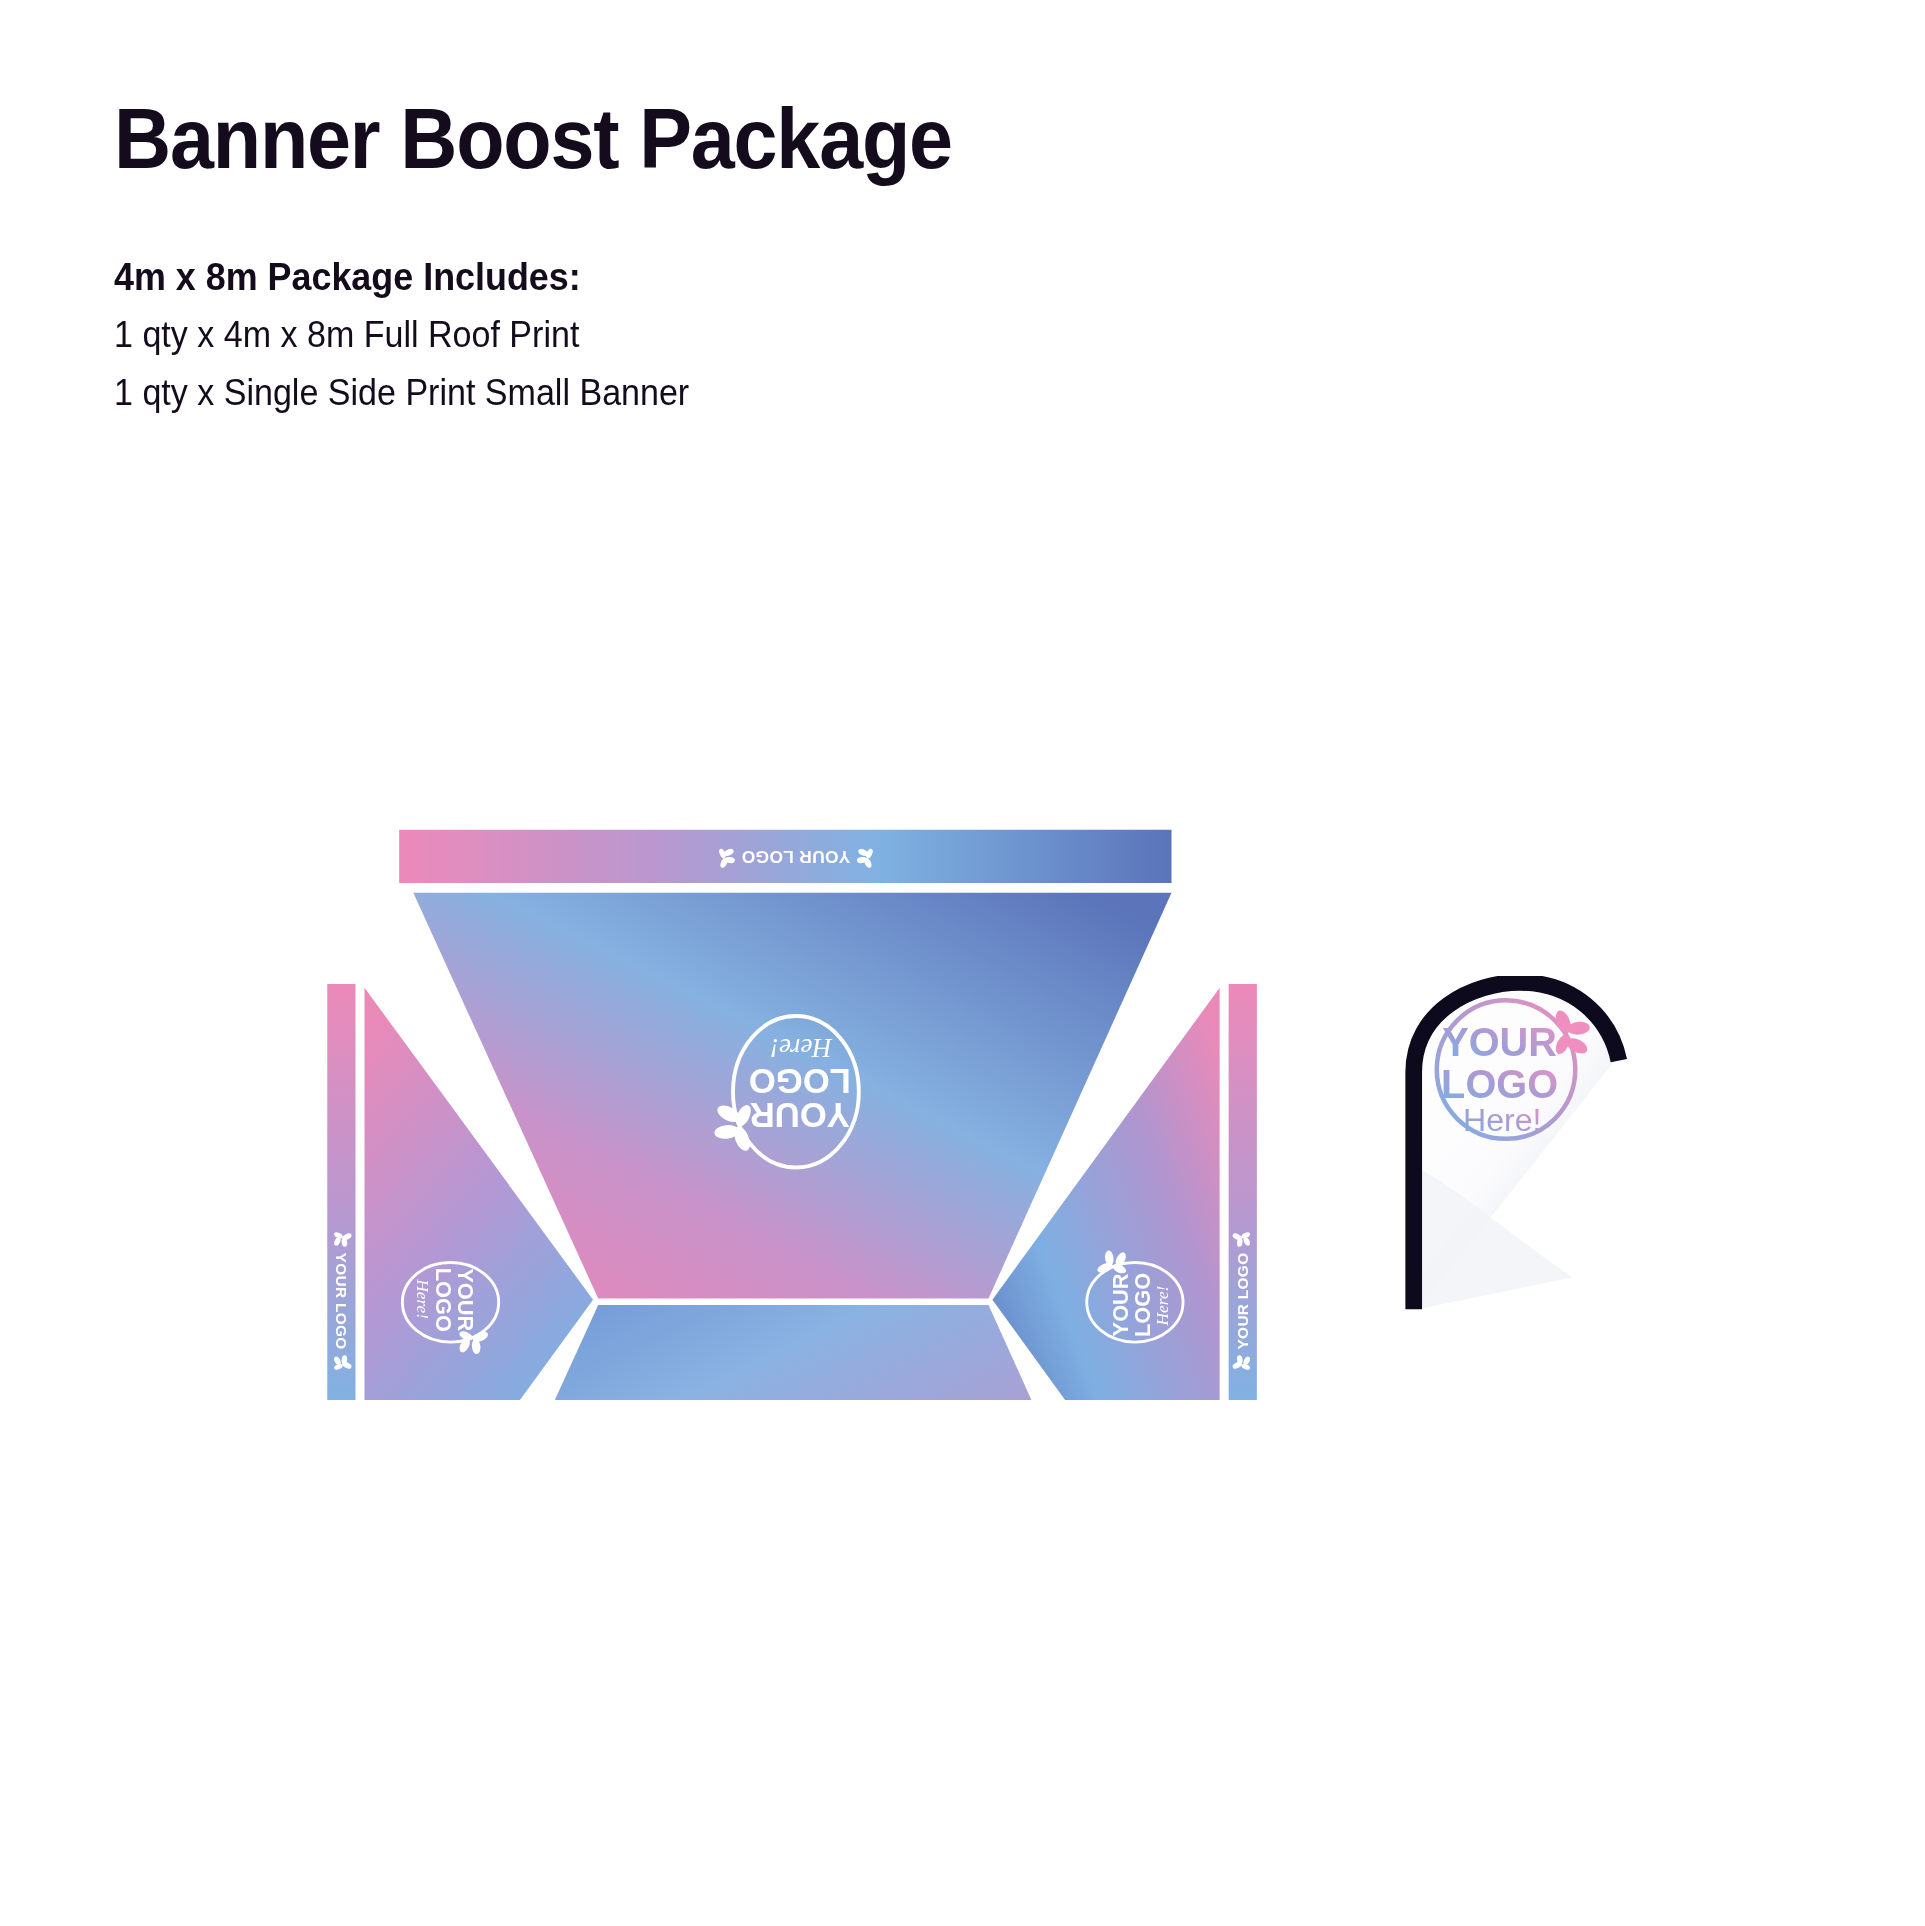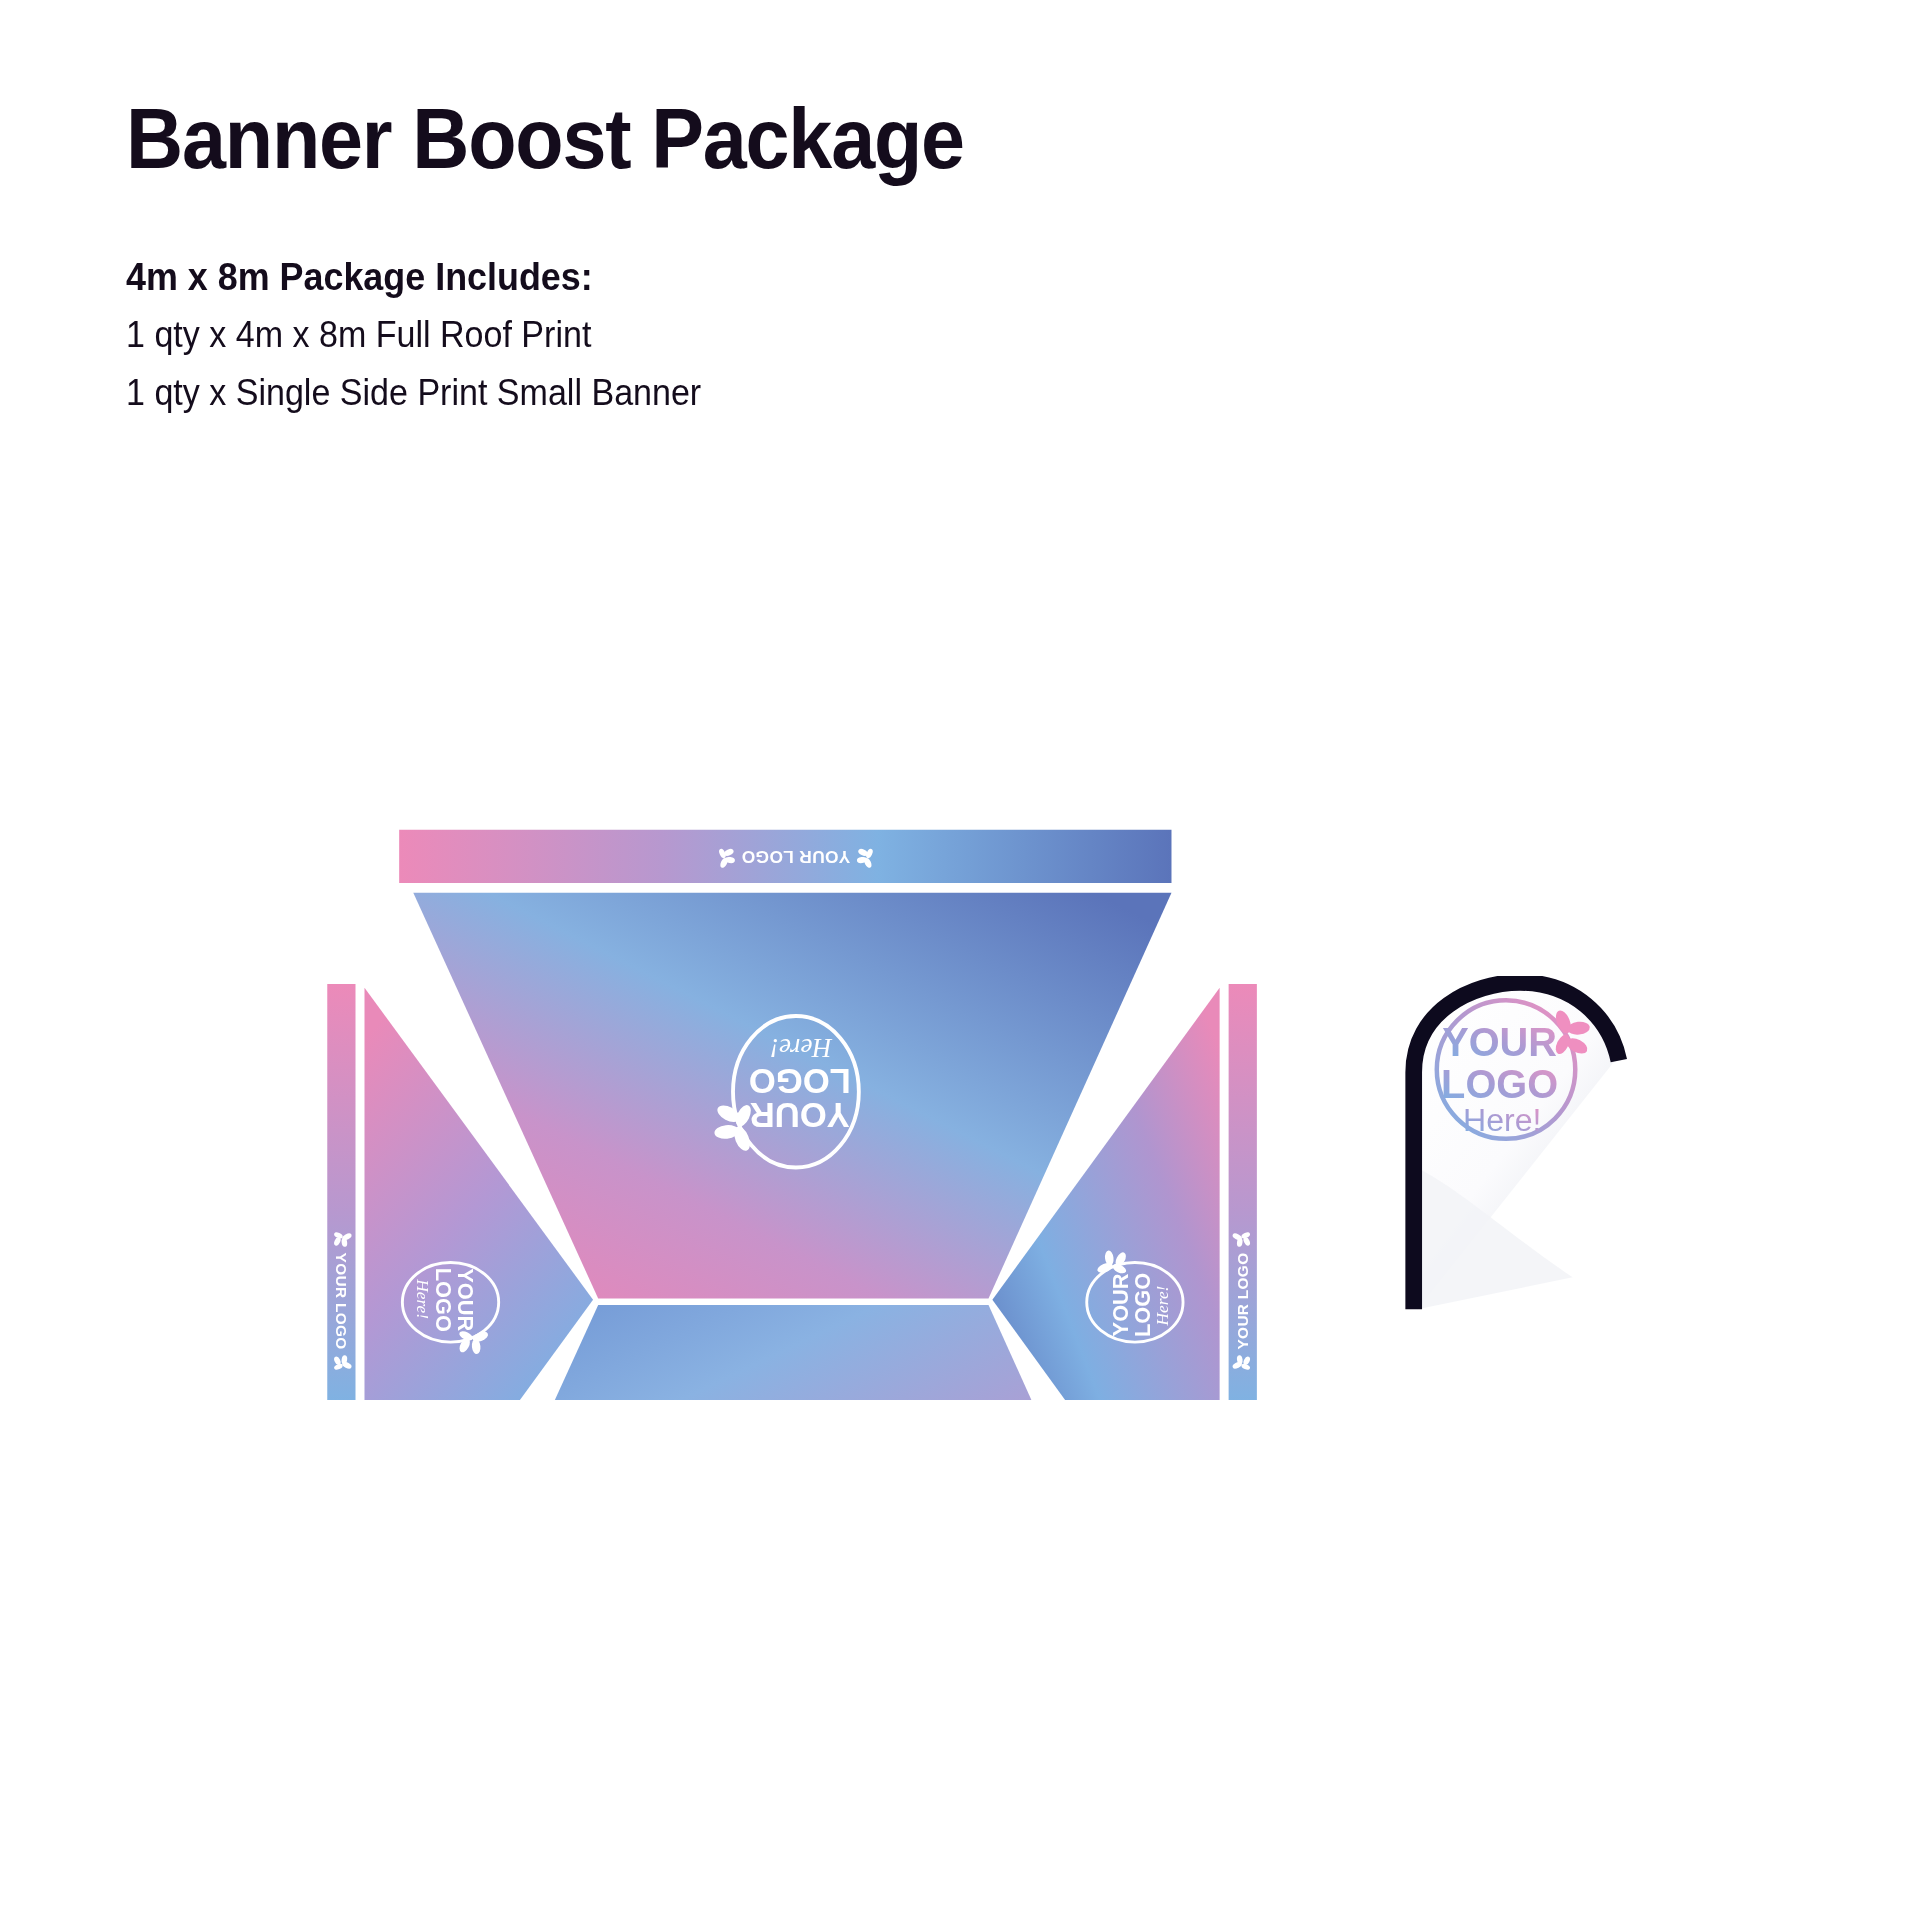--- a/index.html
+++ b/index.html
@@ -4,21 +4,21 @@
 <title>Banner Boost Package</title>
 <style>
   html,body{margin:0;padding:0;background:#ffffff;}
   body{
     width:1925px;height:1926px;position:relative;overflow:hidden;
     font-family:"Liberation Sans","DejaVu Sans",sans-serif;
     -webkit-font-smoothing:antialiased;
   }
 
   
-  #header{position:absolute;left:126px;top:95px;width:1412px;}
+  #header{position:absolute;left:114px;top:95px;width:1412px;}
   #page-title{
     font-family:"Liberation Sans","DejaVu Sans",sans-serif;
     font-weight:bold;font-size:86px;line-height:1.0;
     letter-spacing:-1.3px;color:#140c1c;margin:0;
     transform:scaleX(0.92);transform-origin:left center;
     white-space:nowrap;
   }
   #subhead{
     margin:0;position:absolute;left:0;top:162px;
     font-weight:bold;font-size:39px;line-height:1.0;color:#140c1c;

